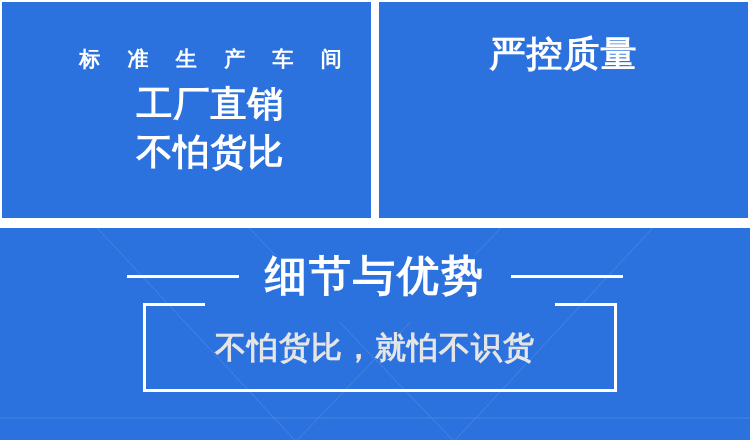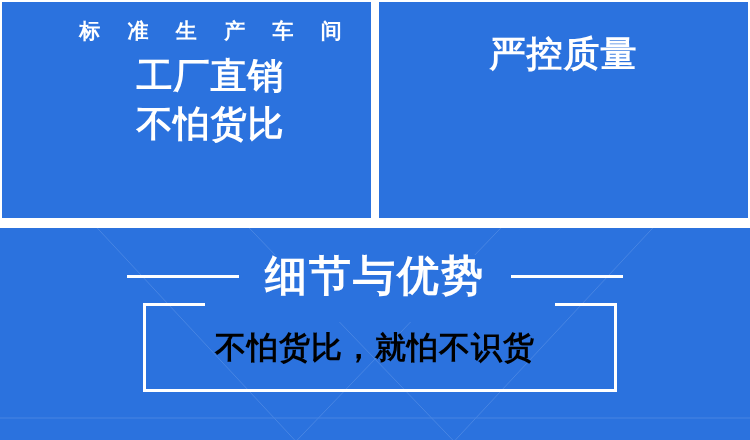--- a/index.html
+++ b/index.html
@@ -25,21 +25,21 @@
   #panel-left  { left:2px;   top:2px; width:369px; height:216px; }
   #panel-right { left:379px; top:2px; width:369px; height:216px; }
 
   .panel-inner {
     position:absolute;
     left:0; right:0;
     display:flex;
     flex-direction:column;
     align-items:center;
   }
-  #panel-left  .panel-inner { top:16px;margin-left:48px; }
+  #panel-left  .panel-inner { top:44px;margin-left:48px; }
   #panel-right .panel-inner { top:28px; }
 
   .eyebrow {
     font-size:21px;
     font-weight:700;
     line-height:1.25;
     color:#ffffff;
     white-space:nowrap;
   }
   #eyebrow-left  { letter-spacing:10px; text-indent:10px; }
@@ -116,21 +116,21 @@
     z-index:2;
   }
 
   #detail-subtitle {
     position:absolute;
     left:0; right:0; top:104px;
     text-align:center;
     font-size:31px;
     font-weight:700;
     line-height:1;
-    color:#000000;
+    color:#e5e5e5;
     white-space:nowrap;
     letter-spacing:1px;
     z-index:3;
   }
 </style>
 </head>
 <body>
 
 <div id="banner">
 

